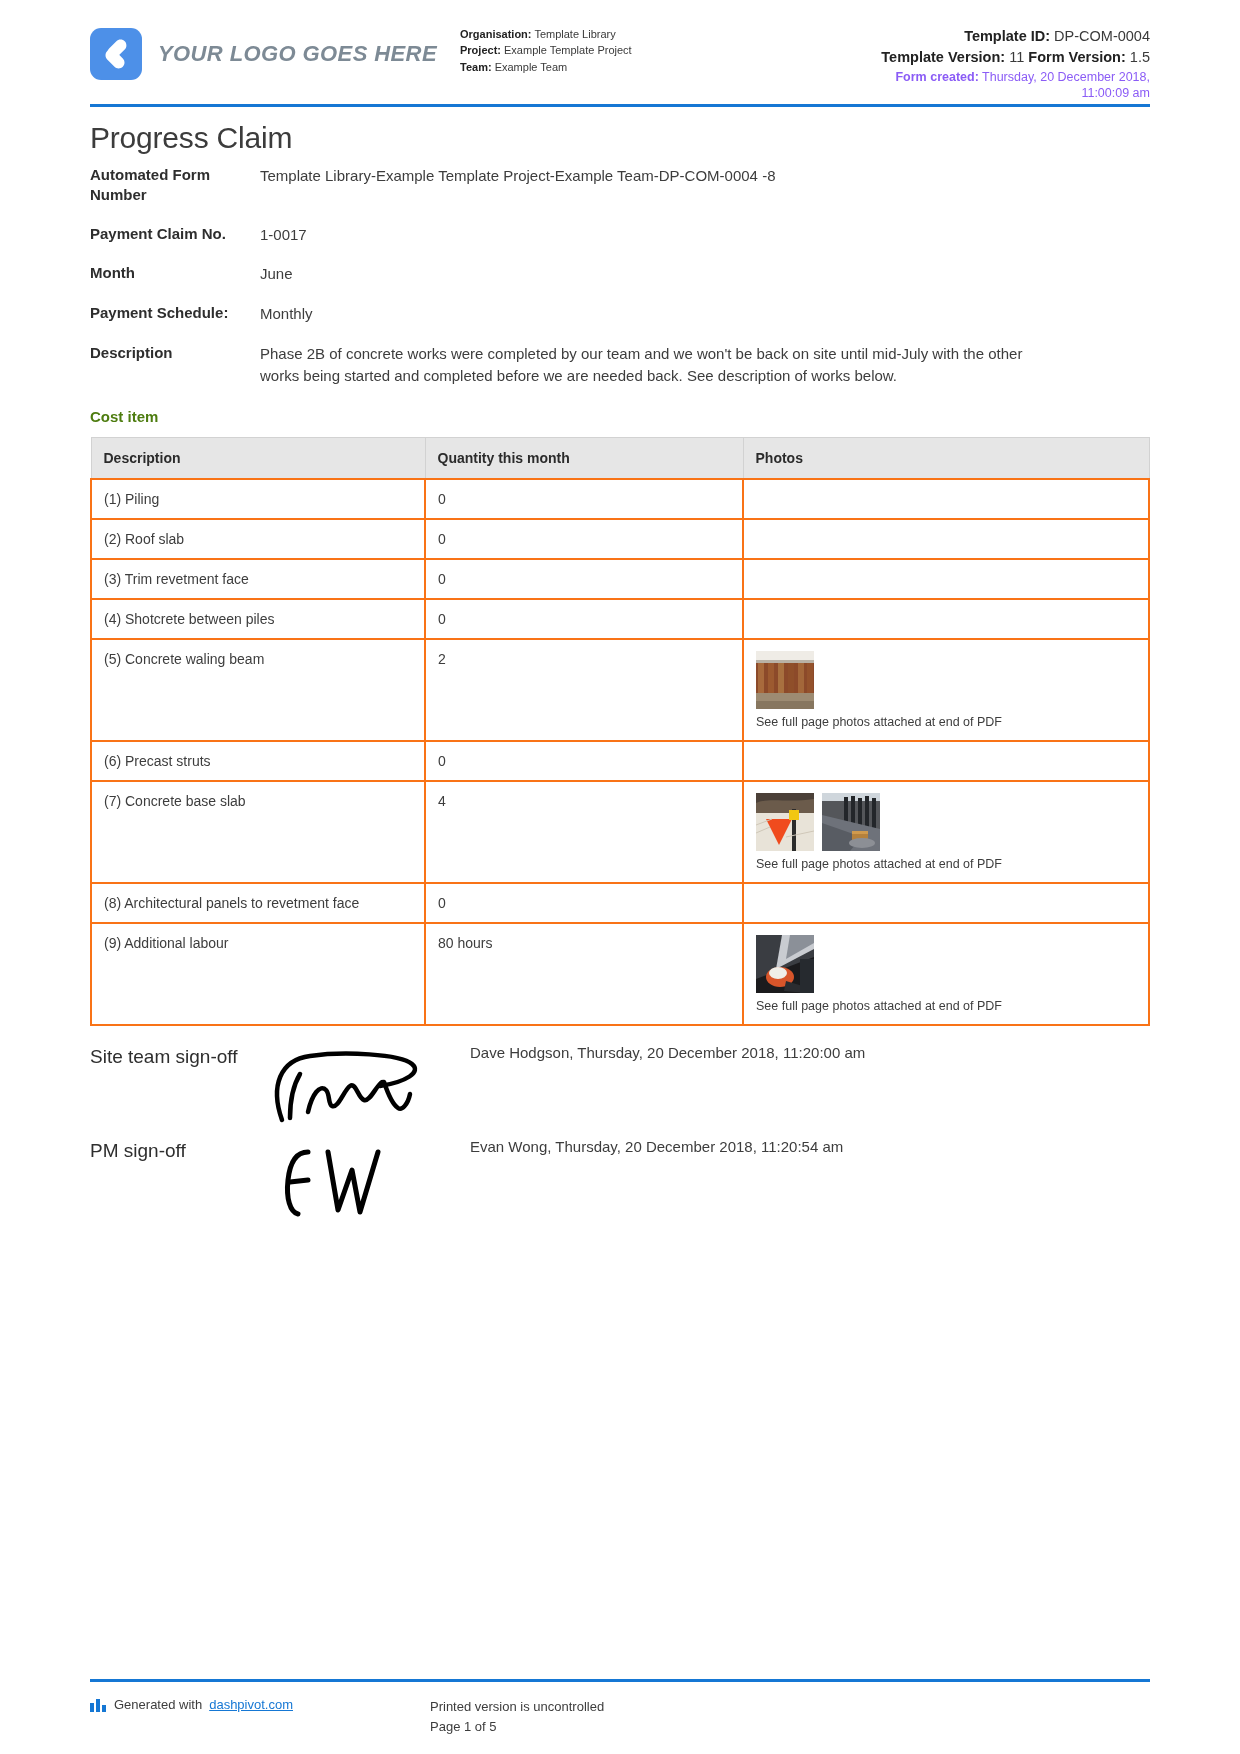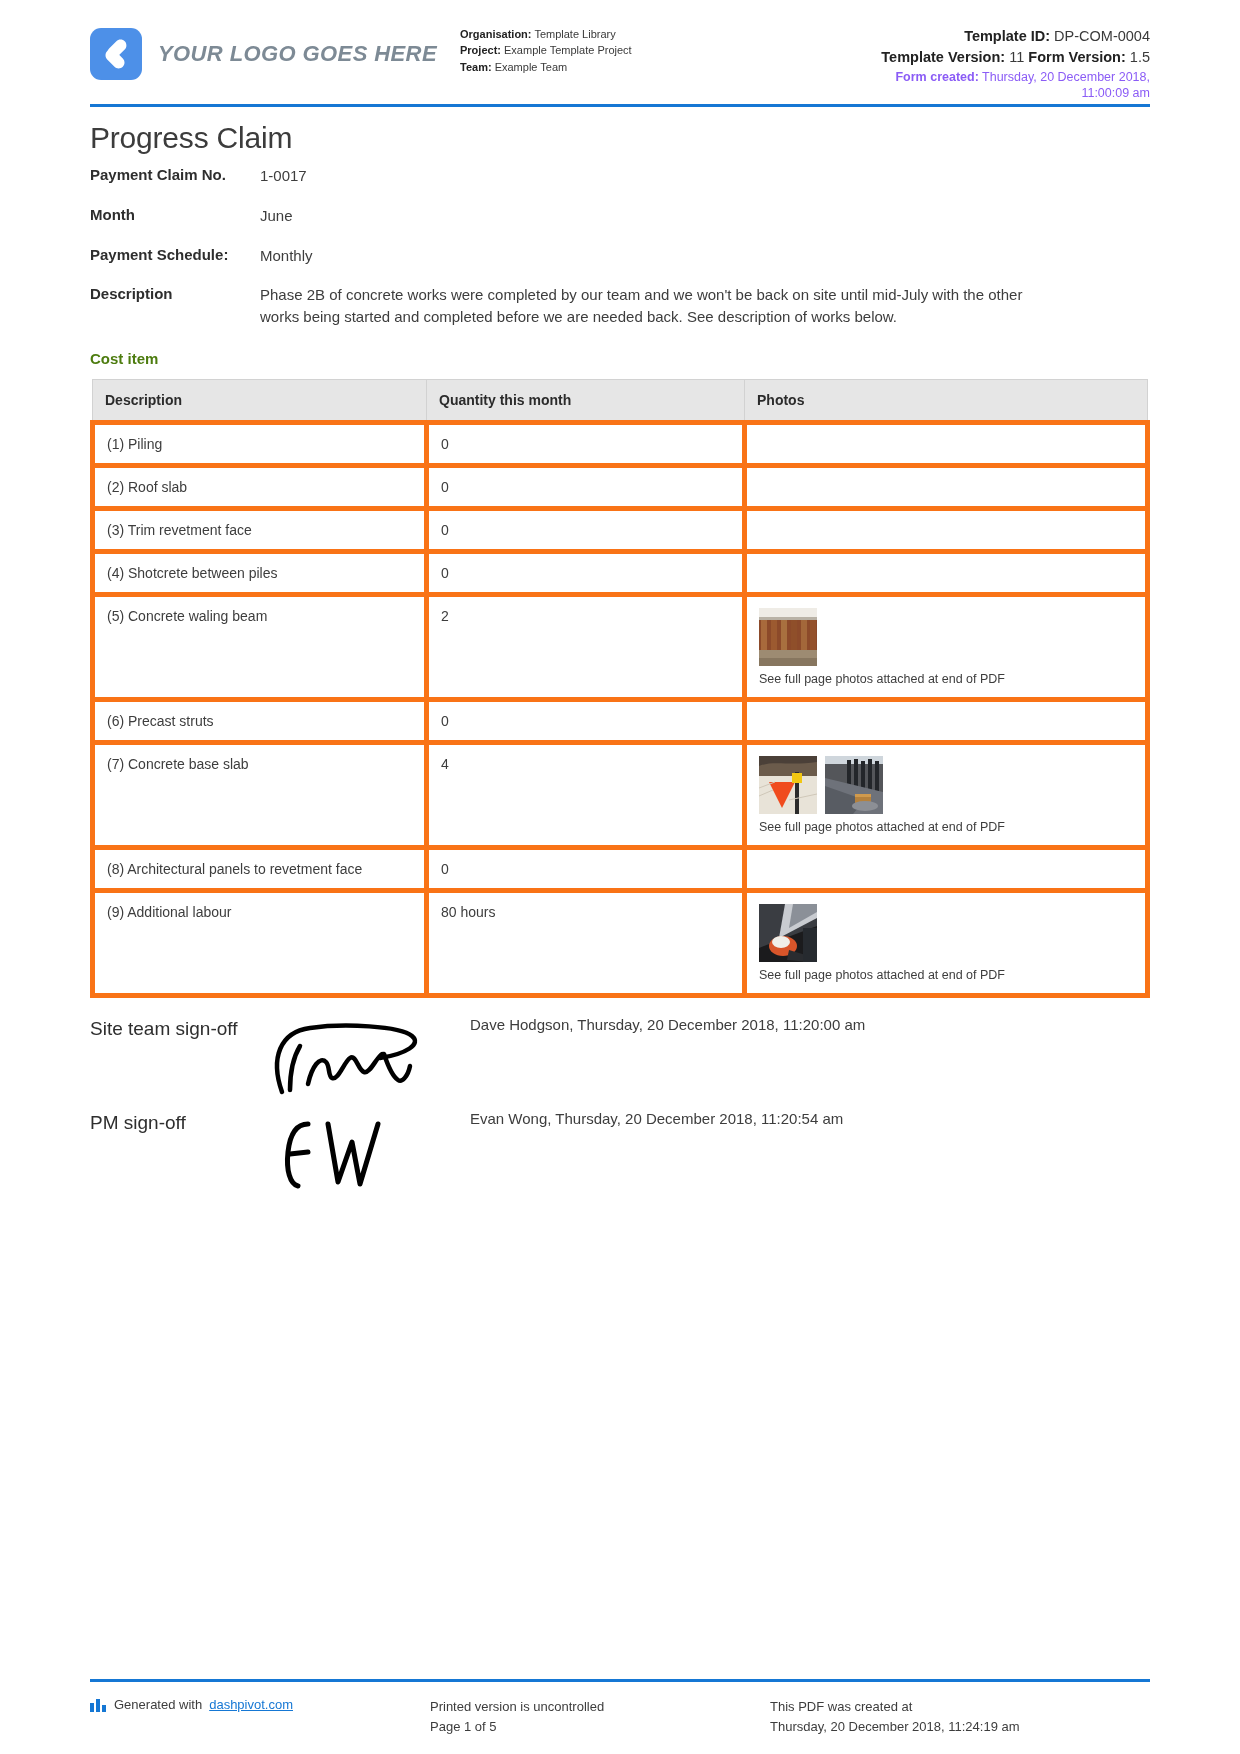--- a/index.html
+++ b/index.html
@@ -130,21 +130,21 @@
   table.cost th {
     background: #e6e6e6;
     border: 1px solid #d2d2d2;
     text-align: left;
     font-size: 14px;
     font-weight: bold;
     color: #2b2b2b;
     padding: 12px 12px;
   }
   table.cost td {
-    border: 5px solid #f97316;
+    border: 2px solid #f97316;
     font-size: 14px;
     color: #3d3d3d;
     padding: 11px 12px;
     vertical-align: top;
   }
   .col-desc { width: 334px; }
   .col-qty  { width: 318px; }
   .col-photos { width: auto; }
   .row-tall td { height: 94px; }
   .photo-strip { display: flex; gap: 8px; margin-bottom: 6px; }
@@ -260,20 +260,24 @@
       </div>
     </div>
   </div>
 
   <div class="rule-top"></div>
 
   <h1 class="doc-title">Progress Claim</h1>
 
   <div class="fields">
 
+    <div class="field-row">
+      <div class="field-label">Automated Form Number</div>
+      <div class="field-value">Template Library-Example Template Project-Example Team-DP-COM-0004   -8</div>
+    </div>
 
     <div class="field-row">
       <div class="field-label">Payment Claim No.</div>
       <div class="field-value">1-0017</div>
     </div>
 
     <div class="field-row">
       <div class="field-label">Month</div>
       <div class="field-value">June</div>
     </div>
@@ -472,19 +476,15 @@
           <rect x="12" y="8" width="4" height="7" fill="#1577d4"></rect>
         </svg>
       </span>
       <span>Generated with </span>
         <a class="footer-link" href="#">dashpivot.com</a>
     </div>
     <div class="footer-center">
       <div>Printed version is uncontrolled</div>
       <div>Page 1 of 5</div>
     </div>
-    <div class="footer-right">
-      <div>This PDF was created at</div>
-      <div>Thursday, 20 December 2018, 11:24:19 am</div>
-    </div>
   </div>
 
 </div>
 
 </body></html>

